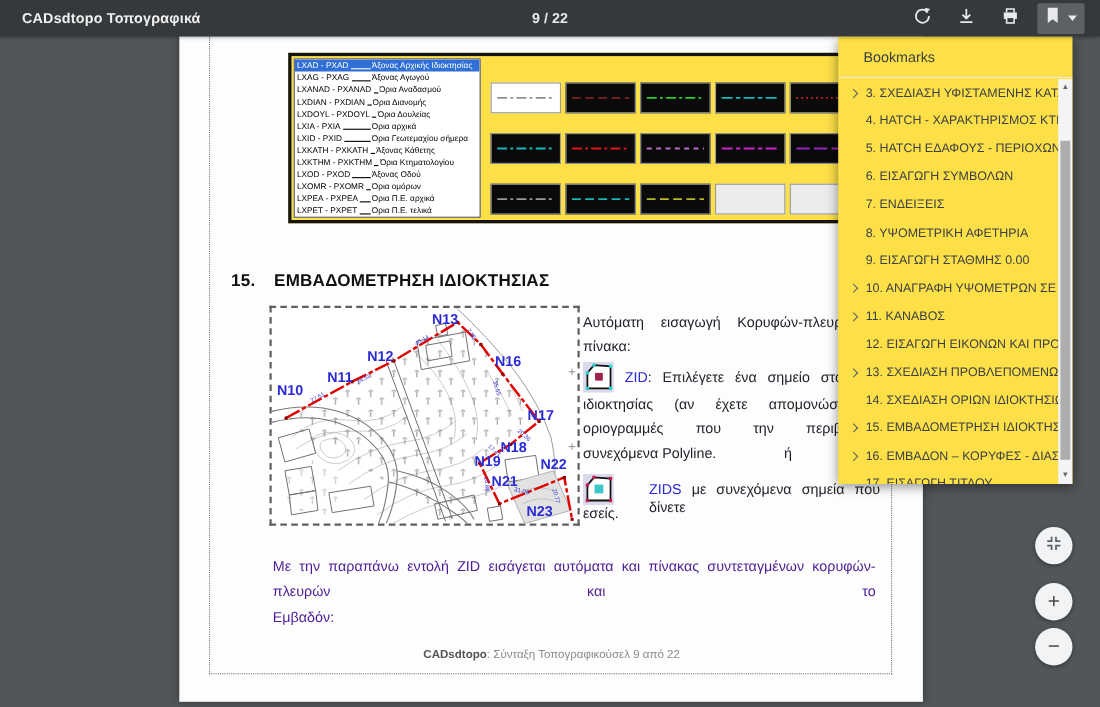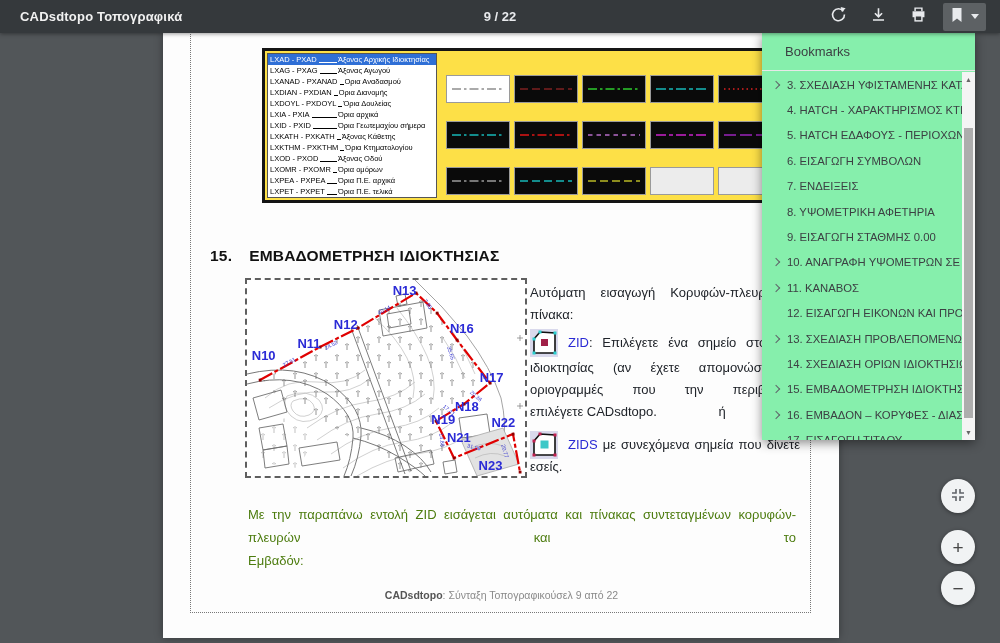--- a/index.html
+++ b/index.html
@@ -38,26 +38,26 @@
   .vlabel{position:absolute;transform:translate(-50%,-50%);color:#2b2bd6;font-weight:700;font-size:13px;white-space:nowrap}
   .dlabel{position:absolute;transform:translate(-50%,-50%) rotate(var(--r,0deg));color:#3a3ad0;font-size:5.5px;white-space:nowrap}
 
   
   .sidecol{position:absolute;left:367px;top:250px;width:270px;font-size:13px;color:#20242a;line-height:16px}
   .sl{position:absolute;left:0;width:270px;white-space:nowrap;overflow:visible}
   .jlast{white-space:normal;text-align:justify;text-align-last:justify}
   .blue{color:#2a2ad4}
   .cmd-icon{position:absolute;left:0;width:28px;height:28px}
 
-  .para{position:absolute;left:85px;top:470px;width:548px;font-size:13px;color:#4d7c0f;line-height:23px}
+  .para{position:absolute;left:85px;top:470px;width:548px;font-size:13px;color:#4c1d95;line-height:23px}
   .footer{position:absolute;left:47px;top:556px;width:583px;display:flex;justify-content:center;font-size:10.5px;color:#8a8a8a}
   .footer b{color:#555}
 
   
-  .bm-panel{position:absolute;left:762px;top:33px;width:213px;height:407px;background:#86efac;z-index:40;box-shadow:0 3px 10px rgba(0,0,0,.45);overflow:hidden}
+  .bm-panel{position:absolute;left:762px;top:33px;width:213px;height:407px;background:#fde047;z-index:40;box-shadow:0 3px 10px rgba(0,0,0,.45);overflow:hidden}
   .bm-header{height:38px;display:flex;align-items:center;padding-left:23px;font-size:13px;color:#3c4043;font-weight:400;border-bottom:1px solid #e8e8e8}
   .bm-list{position:absolute;left:0;top:39px;right:13px;bottom:0;overflow:hidden}
   .bm-item{display:flex;align-items:center;height:25.4px;padding-left:9px;font-size:11.3px;color:#3c4043;white-space:nowrap;overflow:hidden;cursor:pointer}
   .bm-chev{flex:none;width:6px;height:6px;border-right:1.6px solid #5f6368;border-bottom:1.6px solid #5f6368;transform:rotate(-45deg);margin:0 8px 0 2px}
   .bm-scroll{position:absolute;right:0;top:39px;bottom:0;width:13px;background:#f4f4f4}
   .bm-thumb{position:absolute;left:2px;width:9px;top:56px;height:290px;background:#adadad}
   .bm-arr{position:absolute;left:0;width:13px;text-align:center;font-size:7px;color:#666;cursor:pointer}
 
   
   .fab{position:absolute;left:941px;width:34px;height:34px;border-radius:50%;background:#f1f3f4;box-shadow:0 1px 4px rgba(0,0,0,.4);display:flex;align-items:center;justify-content:center;z-index:45;cursor:pointer;color:#474747;font-size:19px;line-height:1}
@@ -379,39 +379,39 @@
             <rect x="2.5" y="22.5" width="3" height="3"></rect>
           </g>
         </svg>
     </span>
     <div class="sl jlast" style="top:52px;padding-left:38px">
       <span class="blue">ZID</span><span>: Επιλέγετε ένα σημείο στο κέντ</span>
     </div>
     <div class="sl jlast" style="top:77px">ιδιοκτησίας (αν έχετε απομονώσει μι</div>
     <div class="sl jlast" style="top:99px">οριογραμμές που την περιβάλλου</div>
     <div class="sl" style="top:121px">
-      <span>επιλέγετε CADsdtopo.</span>
+      <span>συνεχόμενα Polyline.</span>
       <span style="margin-left:58px">ή</span>
     </div>
 
     <span class="cmd-icon" style="top:148px">
       <svg width="28" height="28" viewBox="0 0 28 28">
           <rect width="28" height="28" fill="#d9d9ec"></rect>
           <polygon points="4,10 10,3 25,4 25,24 4,24" fill="#fff" stroke="#111" stroke-width="1.6"></polygon>
           <rect x="10.5" y="9.5" width="8" height="8" fill="#3cc8c8"></rect>
           <g fill="#c02050">
             <rect x="2.5" y="8.5" width="3" height="3"></rect>
             <rect x="8.5" y="1.5" width="3" height="3"></rect>
             <rect x="23.5" y="2.5" width="3" height="3"></rect>
             <rect x="23.5" y="22.5" width="3" height="3"></rect>
             <rect x="2.5" y="22.5" width="3" height="3"></rect>
           </g>
         </svg>
     </span>
-    <div class="sl jlast" style="top:154px;padding-left:38px">
+    <div class="sl jlast" style="top:154px;padding-left:60px">
       <span class="blue">ZIDS</span><span> με συνεχόμενα σημεία που δίνετε</span>
     </div>
     <div class="sl" style="top:176px">εσείς.</div>
   </div>
 
   <div class="para">
     <div class="jlast">Με την παραπάνω εντολή ZID εισάγεται αυτόματα και πίνακας συντεταγμένων κορυφών-πλευρών και το</div>
     <div>Εμβαδόν:</div>
   </div>
 

